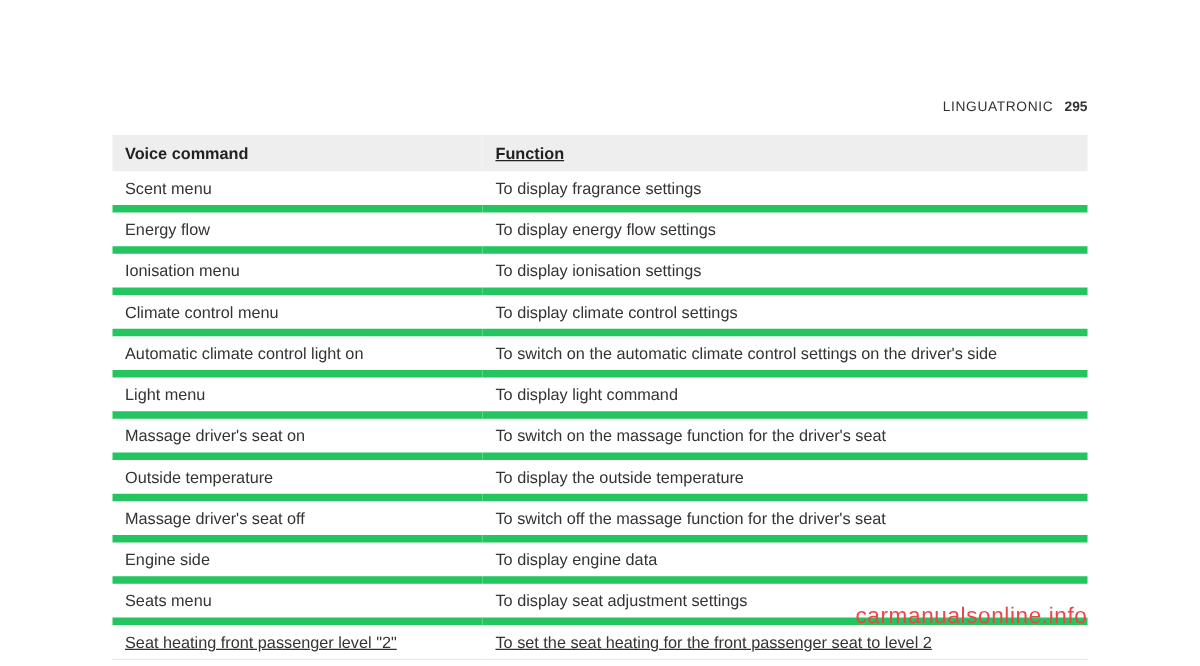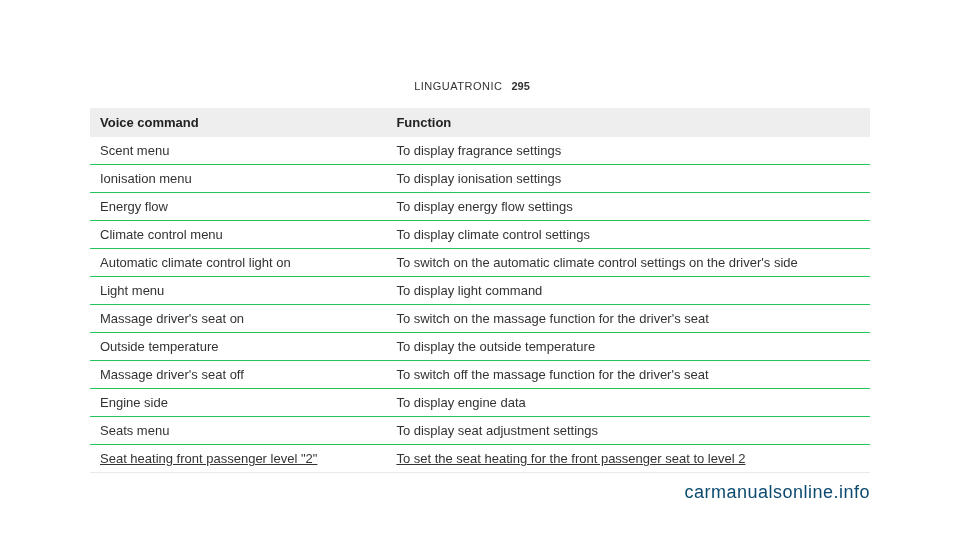--- a/index.html
+++ b/index.html
@@ -15,21 +15,21 @@
       font-size: 12px;
       color: #333;
       position: relative;
       padding: 80px 90px 0 90px;
     }
     .header-line {
       position: absolute;
       top: 80px;
       left: 74px;
       right: 90px;
-      text-align: center;
+      text-align: right;
       font-size: 11px;
       color: #333;
       padding-bottom: 3px;
     }
     .header-line .section-name {
       font-weight: normal;
       letter-spacing: 0.5px;
     }
     .header-line .page-num {
       font-weight: bold;
@@ -45,40 +45,41 @@
     }
     thead th {
       background: #eeeeee;
       text-align: left;
       font-weight: bold;
       padding: 7px 10px;
       color: #222;
     }
     tbody td {
       padding: 6px 10px;
-      border-bottom: 1px solid #22c55e;
+      border-bottom: 6px solid #22c55e;
       color: #333;
       vertical-align: top;
     }
     tbody tr:last-child td {
       border-bottom: 1px solid #e9e9e9;
       text-decoration: underline;
     }
     .col-voice {
       width: 38%;
     }
     .col-func {
       width: 62%;
+      text-decoration: underline;
     }
     .watermark {
       position: absolute;
       right: 90px;
       bottom: 30px;
       font-size: 18px;
-      color: #0c4a6e;
+      color: #ef4444;
       font-family: Arial, sans-serif;
       letter-spacing: 0.5px;
     }
   </style>
 </head>
 <body>
 
 <div class="header-line">
   <span class="section-name">LINGUATRONIC</span>
   <span class="page-num">295</span>
@@ -91,26 +92,26 @@
         <th class="col-voice">Voice command</th>
         <th class="col-func">Function</th>
       </tr>
     </thead>
     <tbody>
       <tr>
         <td>Scent menu</td>
         <td>To display fragrance settings</td>
       </tr>
       <tr>
+        <td>Energy flow</td>
+        <td>To display energy flow settings</td>
+      </tr>
+      <tr>
         <td>Ionisation menu</td>
         <td>To display ionisation settings</td>
-      </tr>
-      <tr>
-        <td>Energy flow</td>
-        <td>To display energy flow settings</td>
       </tr>
       <tr>
         <td>Climate control menu</td>
         <td>To display climate control settings</td>
       </tr>
       <tr>
         <td>Automatic climate control light on</td>
         <td>To switch on the automatic climate control settings on the driver's side</td>
       </tr>
       <tr>

